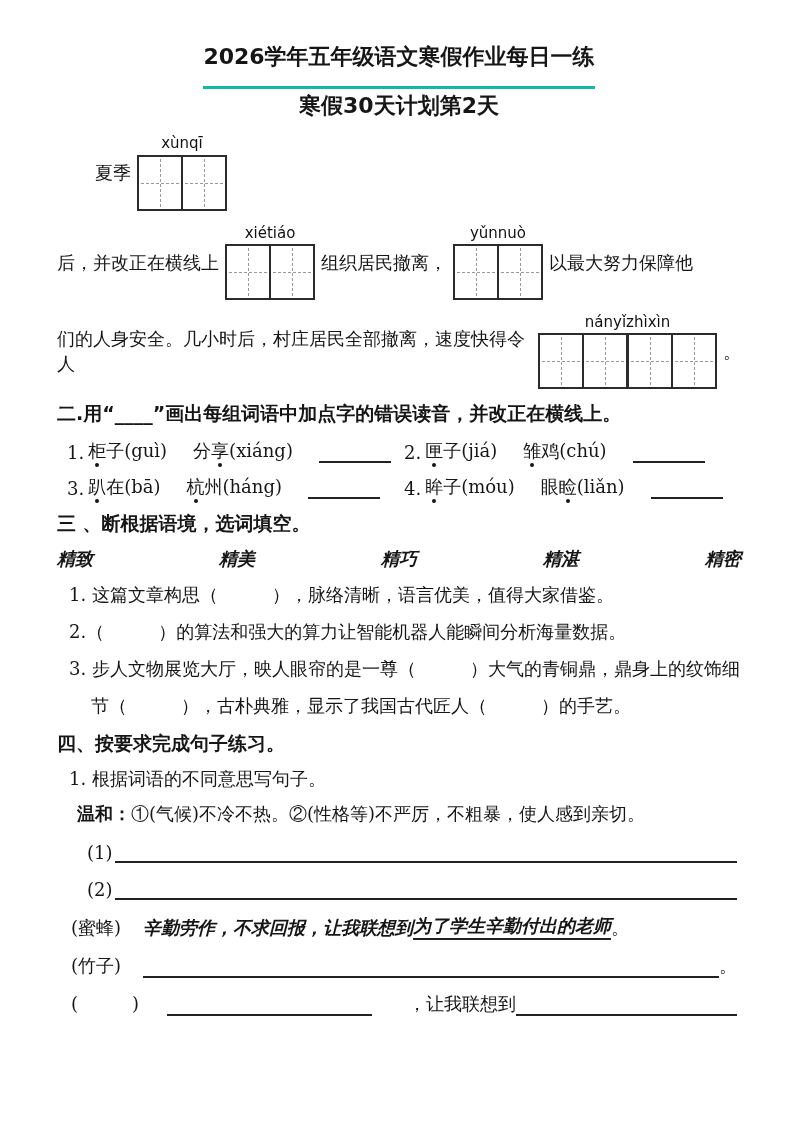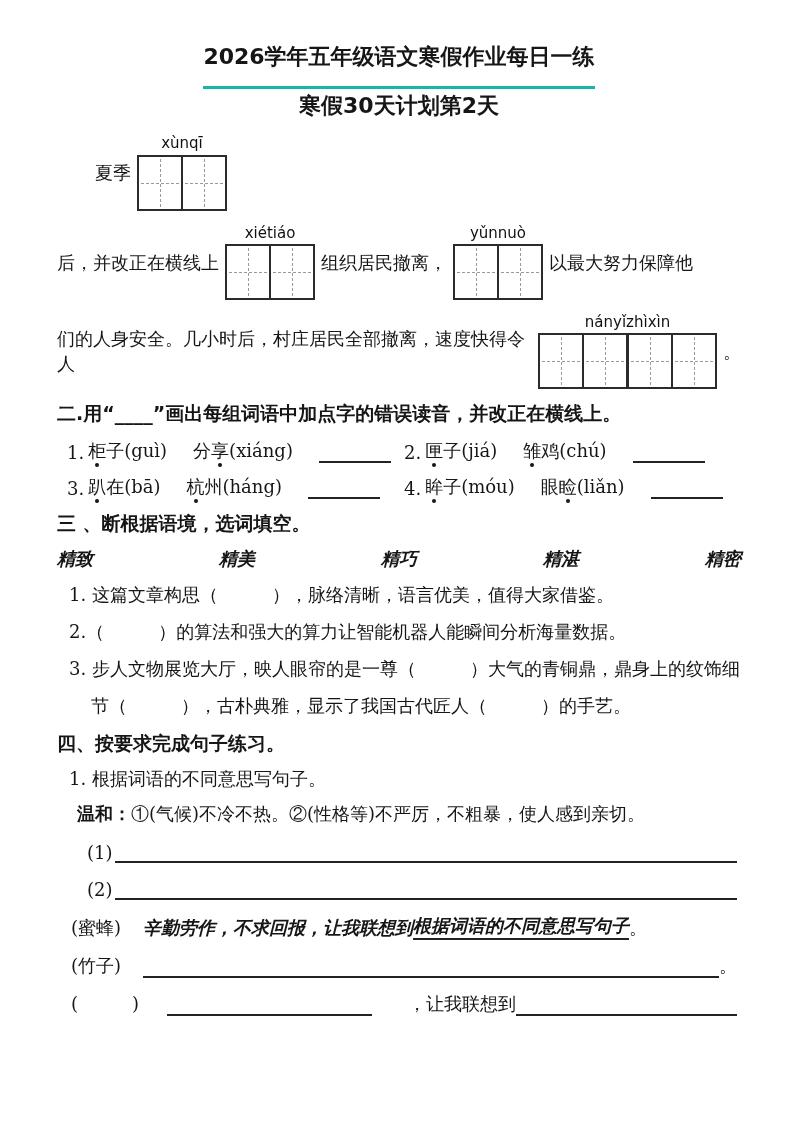--- a/index.html
+++ b/index.html
@@ -201,21 +201,21 @@
   </div>
   <div class="blankline">
     <span class="lbl">(2)</span>
     <span class="fill"></span>
   </div>
 
 
   <div class="exline">
     <span class="subj">(蜜蜂)</span>
     <span class="kai">辛勤劳作，不求回报，让我联想到</span>
-    <span class="kai uanswer">根据词语的不同意思写句子</span>
+    <span class="kai uanswer">为了学生辛勤付出的老师</span>
     <span>。</span>
   </div>
 
   <div class="exline">
     <span class="subj">(竹子)</span>
     <span class="fill"></span>
     <span>。</span>
   </div>
 
   <div class="exline">

